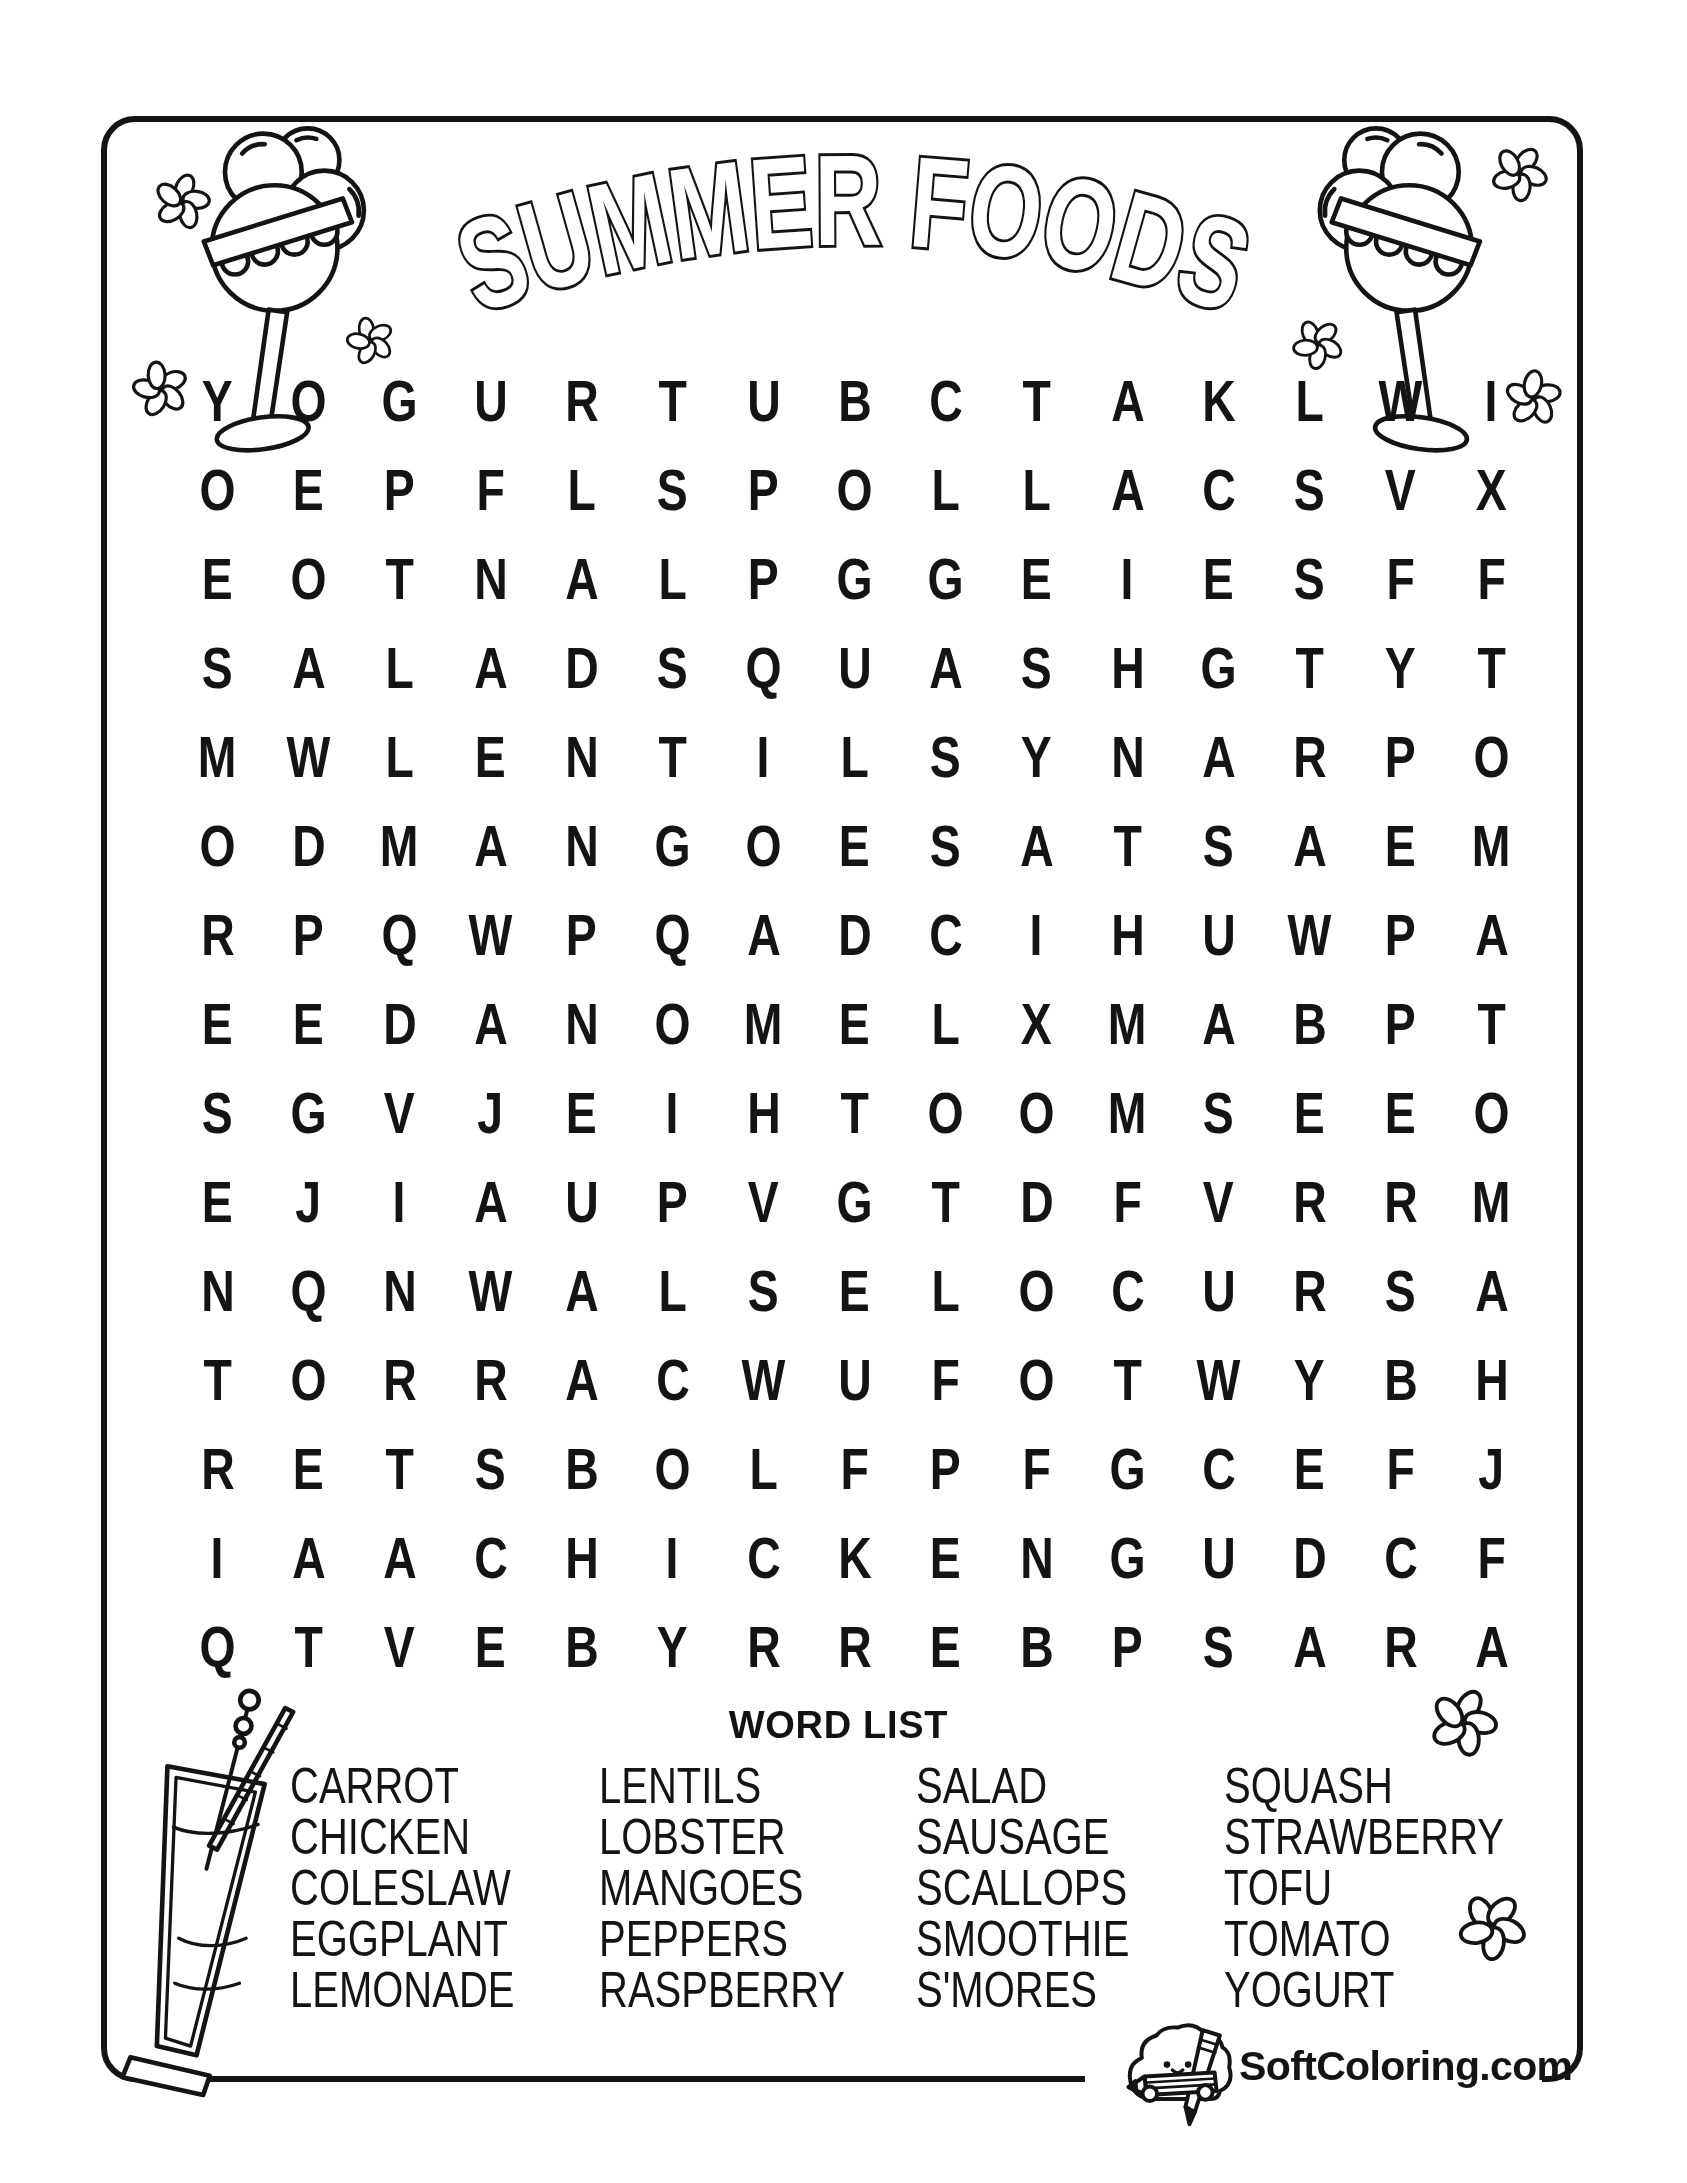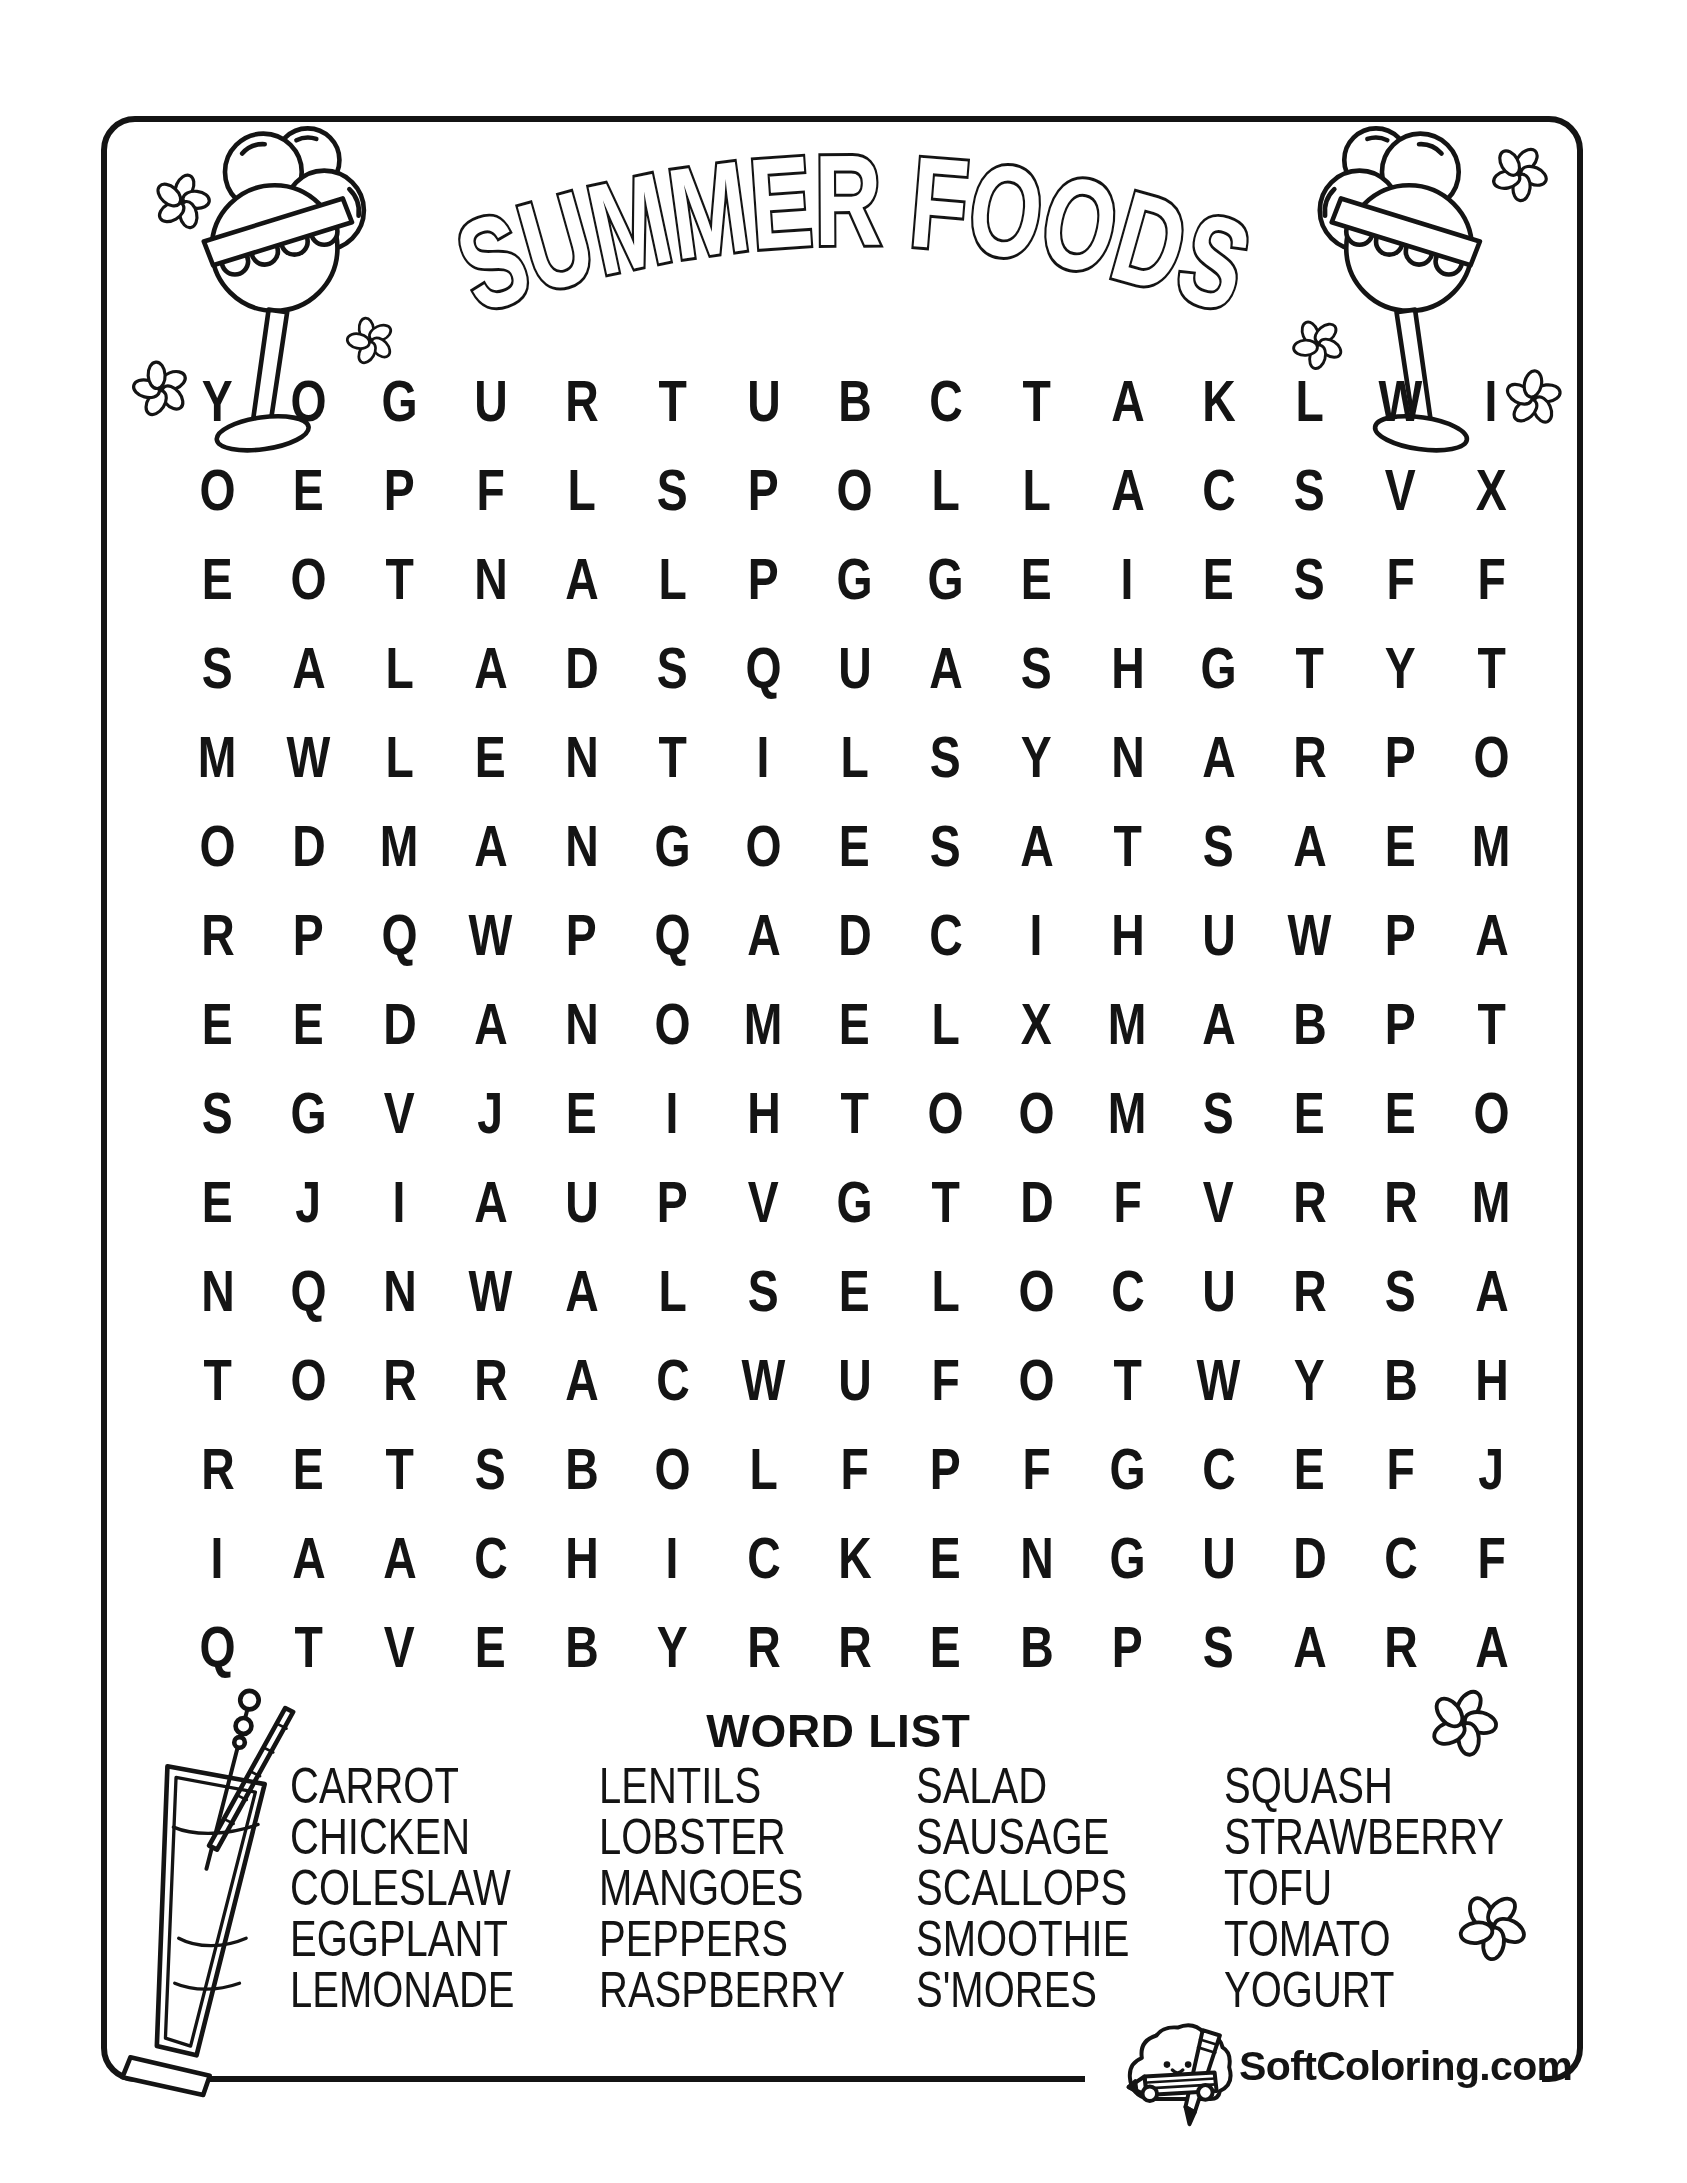--- a/index.html
+++ b/index.html
@@ -18,21 +18,21 @@
     display:grid;grid-template-columns:repeat(15,91px);grid-template-rows:repeat(15,89px);
   }
   .cell{display:flex;align-items:center;justify-content:center;}
   .cell span{
     font-size:58px;font-weight:700;line-height:1;color:#141414;
     transform:scaleX(0.80);display:inline-block;
   }
   
   .wl-heading{
     position:absolute;left:0;top:1704px;width:1677px;text-align:center;
-    font-size:46px;font-weight:700;letter-spacing:0.7px;color:#121212;
+    font-size:38px;font-weight:700;letter-spacing:0.7px;color:#121212;
   }
   .wl-col{
     position:absolute;top:1761px;font-size:50px;font-weight:400;line-height:51px;
     color:#141414;transform:scaleX(0.80);transform-origin:left top;white-space:pre;
   }
   .wl-col-0{left:290px;} .wl-col-1{left:599px;} .wl-col-2{left:916px;} .wl-col-3{left:1224px;}
   
   .border-gap{position:absolute;left:1085px;top:2064px;width:457px;height:30px;background:#ffffff;}
 </style>
 </head>

